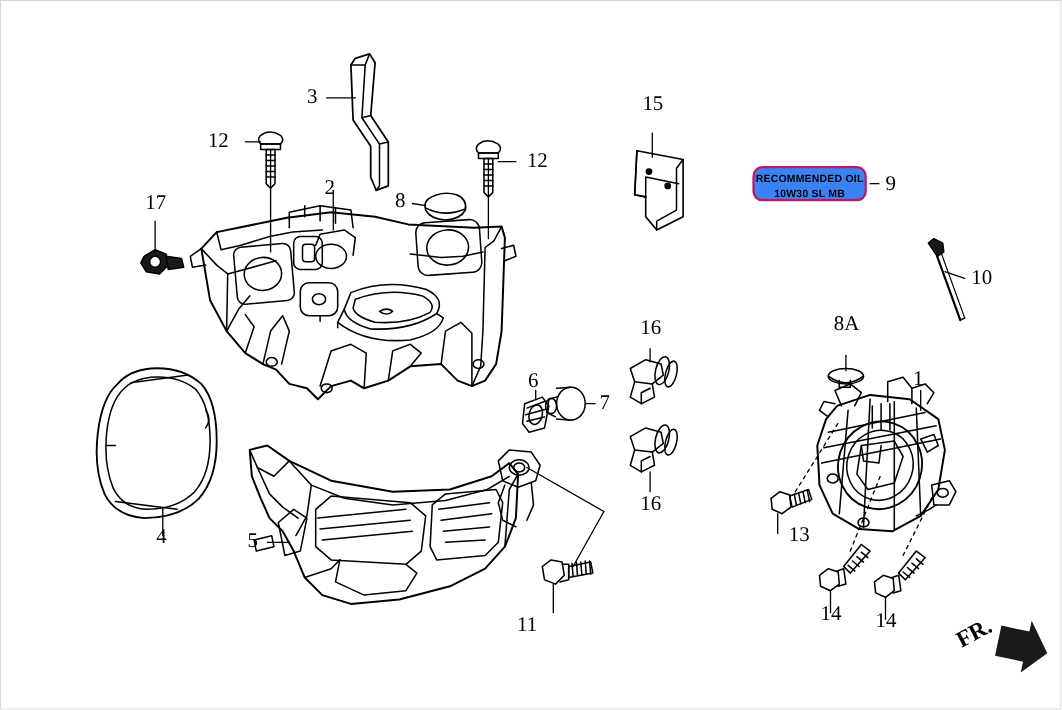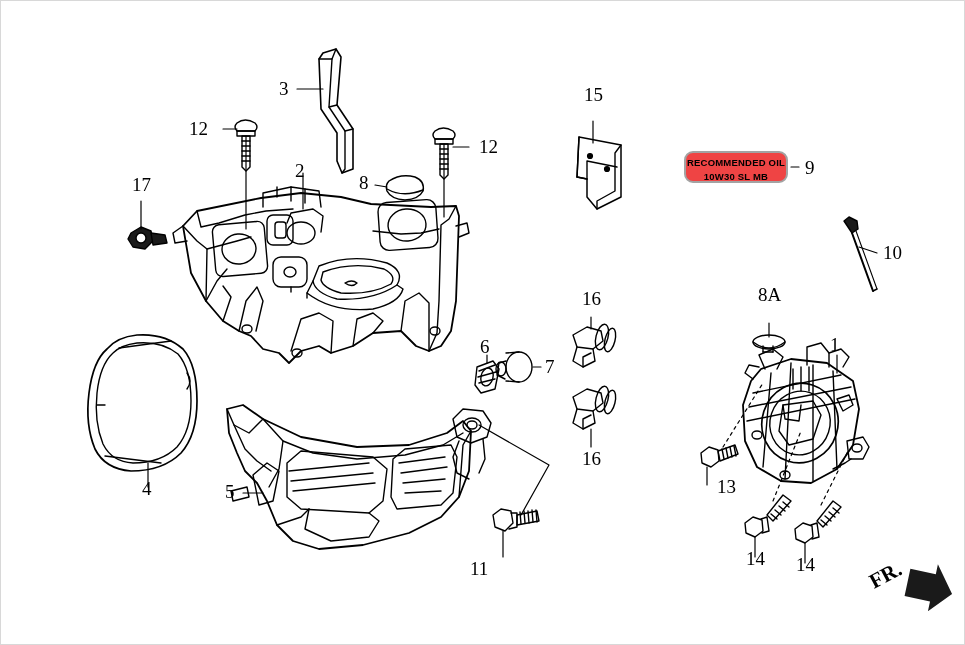--- a/index.html
+++ b/index.html
@@ -4,22 +4,22 @@
 <title>Parts Diagram</title>
 <style>
   html,body{margin:0;padding:0;background:#fff;}
   body{width:965px;height:645px;overflow:hidden;
        font-family:"Liberation Serif",serif;color:#000;}
   #sheet{position:relative;width:965px;height:645px;background:#fff;
          border:1px solid #d8d8d8;box-sizing:border-box;}
   .lbl{position:absolute;font-family:"Liberation Serif",serif;
        font-size:19px;line-height:19px;color:#000;white-space:nowrap;}
   svg.layer{position:absolute;left:0;top:0;width:965px;height:645px;}
-  .oilbox{position:absolute;border:2px solid #a3a3a3;border-radius:9px;
-          background:#ef4444;text-align:center;box-sizing:border-box;
+  .oilbox{position:absolute;border:2px solid #be185d;border-radius:9px;
+          background:#3b82f6;text-align:center;box-sizing:border-box;
           font-family:"Liberation Sans",sans-serif;font-weight:bold;}
   .oilbox div{line-height:12px;}
   .oil1{font-size:9.5px;letter-spacing:.2px;padding-top:4px;}
   .oil2{font-size:9.5px;letter-spacing:.2px;padding-top:2px;text-align:center;}
   .fr{position:absolute;font-family:"Liberation Serif",serif;
       font-size:21px;font-weight:bold;transform:rotate(-28deg);}
 </style>
 </head>
 <body>
 

